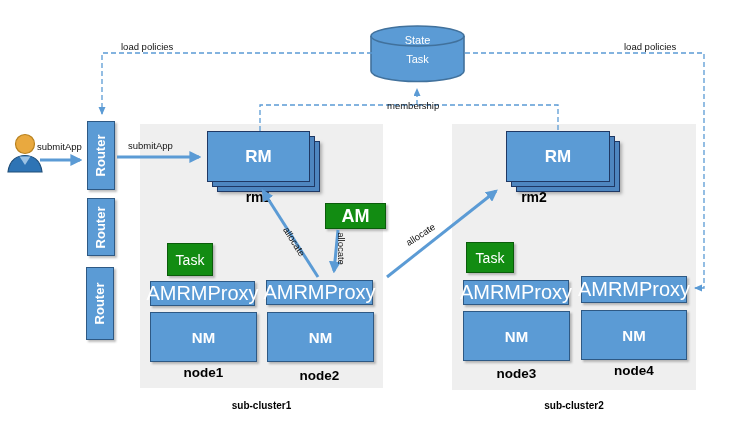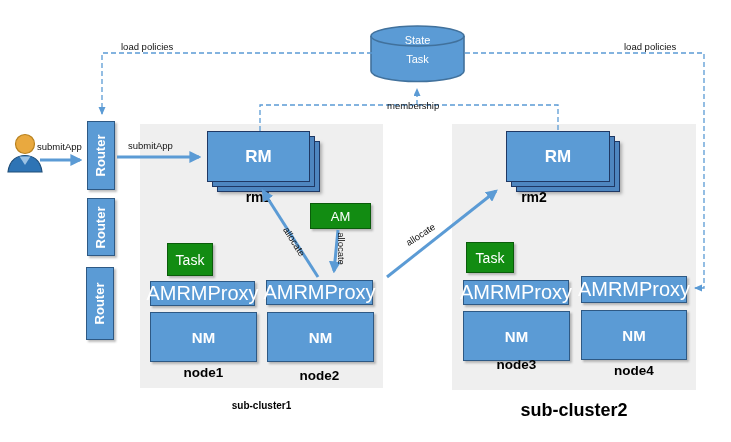--- a/index.html
+++ b/index.html
@@ -17,21 +17,21 @@
   .rm-front{background:#5b9bd5;display:flex;align-items:center;justify-content:center;
             color:#fff;font-weight:bold;font-size:17px;}
   .vert-text{transform:rotate(-90deg);white-space:nowrap;font-weight:bold;font-size:13px;}
   .blklabel{position:absolute;color:#000;font-weight:bold;font-size:13.5px;text-align:center;}
   .edgelabel{position:absolute;color:#111;font-size:9.5px;white-space:nowrap;}
   .overlay{position:absolute;left:0;top:0;pointer-events:none;}
   .cyl-text{position:absolute;color:#fff;font-size:11px;text-align:center;line-height:19px;}
   .proxy-font{font-size:20px;}
   .nm-font{font-size:15px;font-weight:bold;}
   .task-font{font-size:14px;}
-  .am-font{font-size:13px;font-weight:normal;}
+  .am-font{font-size:18px;font-weight:bold;margin-left:15px;}
 </style>
 </head>
 <body>
 
 <div class="canvas">
 
   <div class="cluster-bg" style="left:140px;top:124px;width:243px;height:264px"></div>
   <div class="cluster-bg" style="left:452px;top:124px;width:244px;height:266px"></div>
 
   <svg style="position:absolute;left:6px;top:132px" width="38" height="42" viewBox="0 0 38 42">
@@ -81,28 +81,28 @@
   <div class="bluebox proxy-font" style="left:150px;top:281px;width:105px;height:25px">AMRMProxy</div>
   <div class="bluebox nm-font" style="left:150px;top:312px;width:107px;height:50px">NM</div>
   <div class="blklabel" style="left:150px;top:365px;width:107px">node1</div>
 
   <div class="bluebox proxy-font" style="left:266px;top:280px;width:107px;height:25px">AMRMProxy</div>
   <div class="bluebox nm-font" style="left:267px;top:312px;width:107px;height:50px">NM</div>
   <div class="blklabel" style="left:266px;top:368px;width:107px">node2</div>
 
   <div class="bluebox proxy-font" style="left:463px;top:280px;width:106px;height:25px">AMRMProxy</div>
   <div class="bluebox nm-font" style="left:463px;top:311px;width:107px;height:50px">NM</div>
-  <div class="blklabel" style="left:463px;top:357px;width:107px">node3</div>
+  <div class="blklabel" style="left:463px;top:366px;width:107px">node3</div>
 
   <div class="bluebox proxy-font" style="left:581px;top:276px;width:106px;height:27px">AMRMProxy</div>
   <div class="bluebox nm-font" style="left:581px;top:310px;width:106px;height:50px">NM</div>
   <div class="blklabel" style="left:581px;top:363px;width:106px">node4</div>
 
   <div class="blklabel" style="left:140px;top:400px;width:243px;font-size:10px">sub-cluster1</div>
-  <div class="blklabel" style="left:452px;top:400px;width:244px;font-size:18px">sub-cluster2</div>
+  <div class="blklabel" style="left:452px;top:400px;width:244px;font-size:10px">sub-cluster2</div>
 
   <svg class="overlay" width="731" height="442" viewBox="0 0 731 442">
     <defs>
       <marker id="mSolid" viewBox="0 0 10 10" markerWidth="4" markerHeight="4" refX="8" refY="5" orient="auto" markerUnits="strokeWidth">
         <path d="M0,0 L10,5 L0,10 Z" fill="#5b9bd5"></path>
       </marker>
       <marker id="mDash" viewBox="0 0 9 8" markerWidth="9" markerHeight="8" refX="7" refY="3.5" orient="auto" markerUnits="userSpaceOnUse">
         <path d="M0,0 L8,3.5 L0,7 Z" fill="#5b9bd5"></path>
       </marker>
     </defs>

